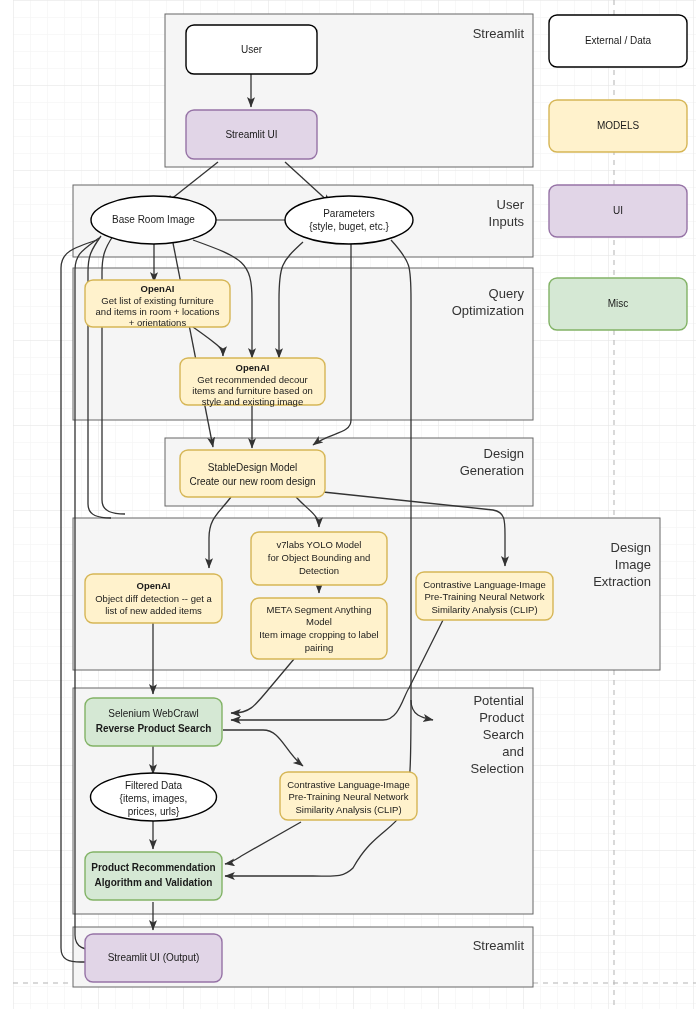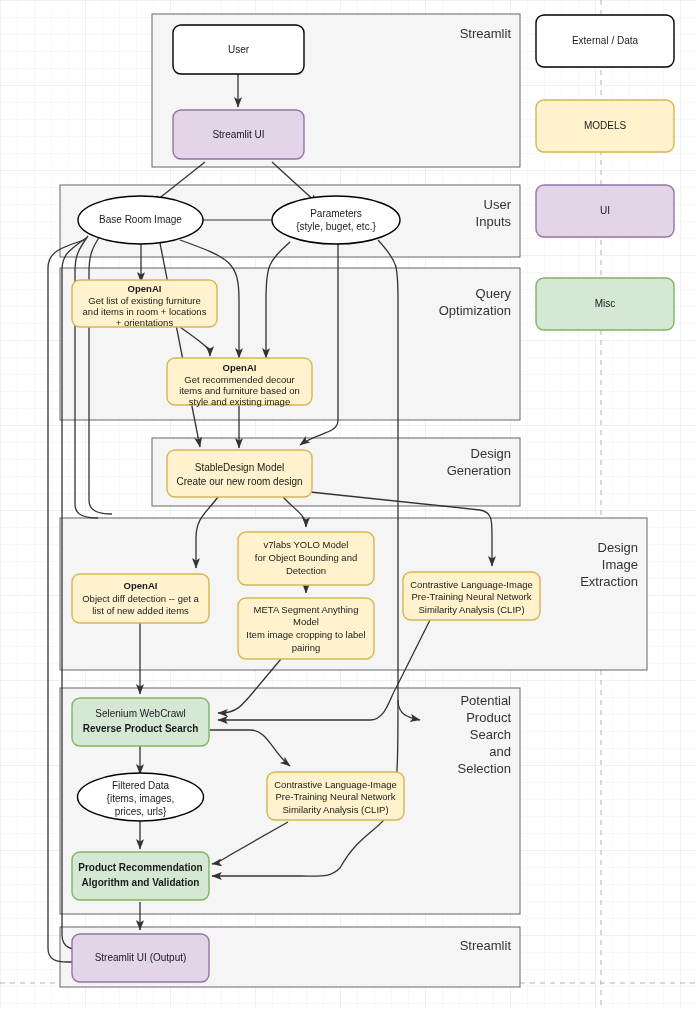--- a/index.html
+++ b/index.html
@@ -2,21 +2,21 @@
 <html><head>
 <meta charset="utf-8">
 <style>
   html,body{margin:0;padding:0;}
   body{
     width:696px;height:1009px;
     background:#ffffff;
     font-family:"Liberation Sans", sans-serif;
     overflow:hidden;
   }
-  #stage{position:relative;width:628px;height:1009px;}
+  #stage{position:relative;width:628px;height:1009px;padding-left:13px;}
   svg{display:block;}
   .grid-minor{stroke:#f2f2f2;stroke-width:1;}
   .grid-major{stroke:#e6e6e6;stroke-width:1;}
   .page-dash{stroke:#b3b3b3;stroke-width:1;stroke-dasharray:5 5;fill:none;}
   .container-rect{fill:#f5f5f5;stroke:#666666;stroke-width:1;}
   .container-label{fill:#333333;font-size:13px;text-anchor:end;}
   .node-rect{stroke-width:1.4;}
   .node-white{fill:#ffffff;stroke:#000000;}
   .node-yellow{fill:#fff2cc;stroke:#d6b656;}
   .node-purple{fill:#e1d5e7;stroke:#9673a6;}

